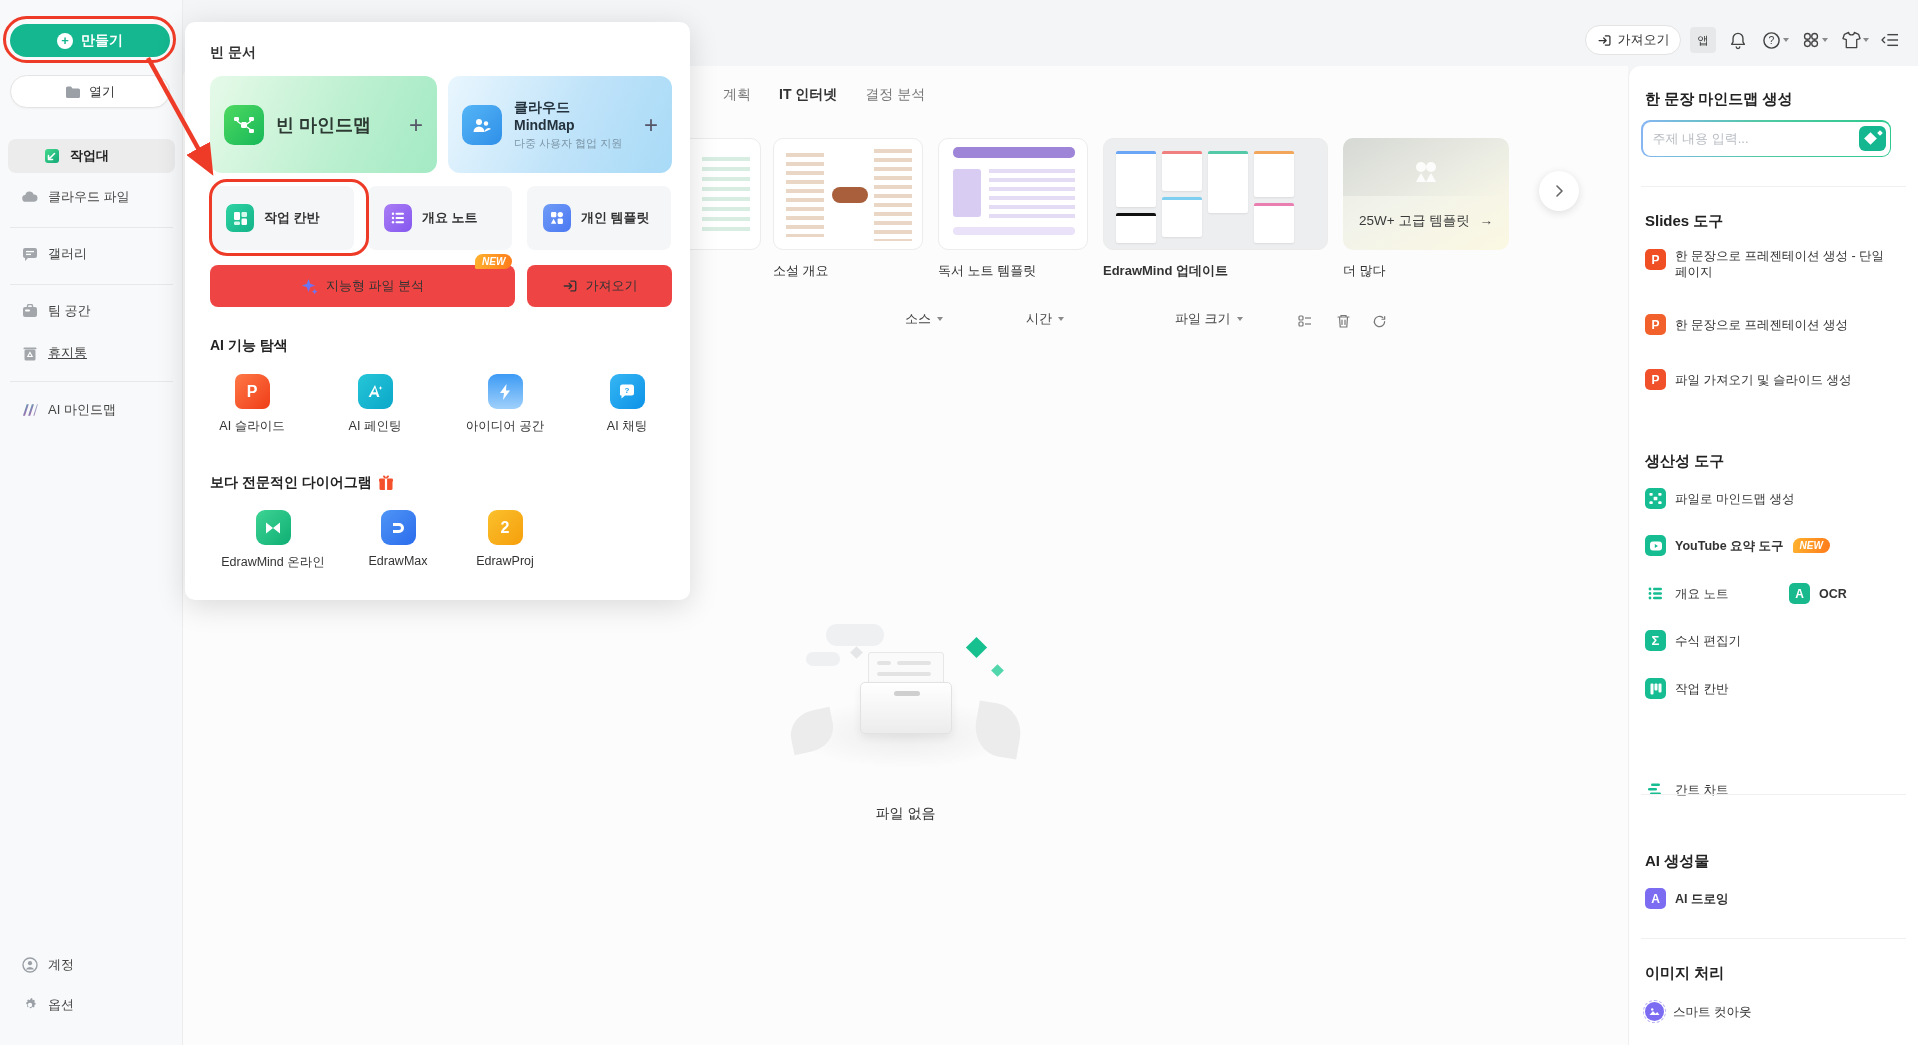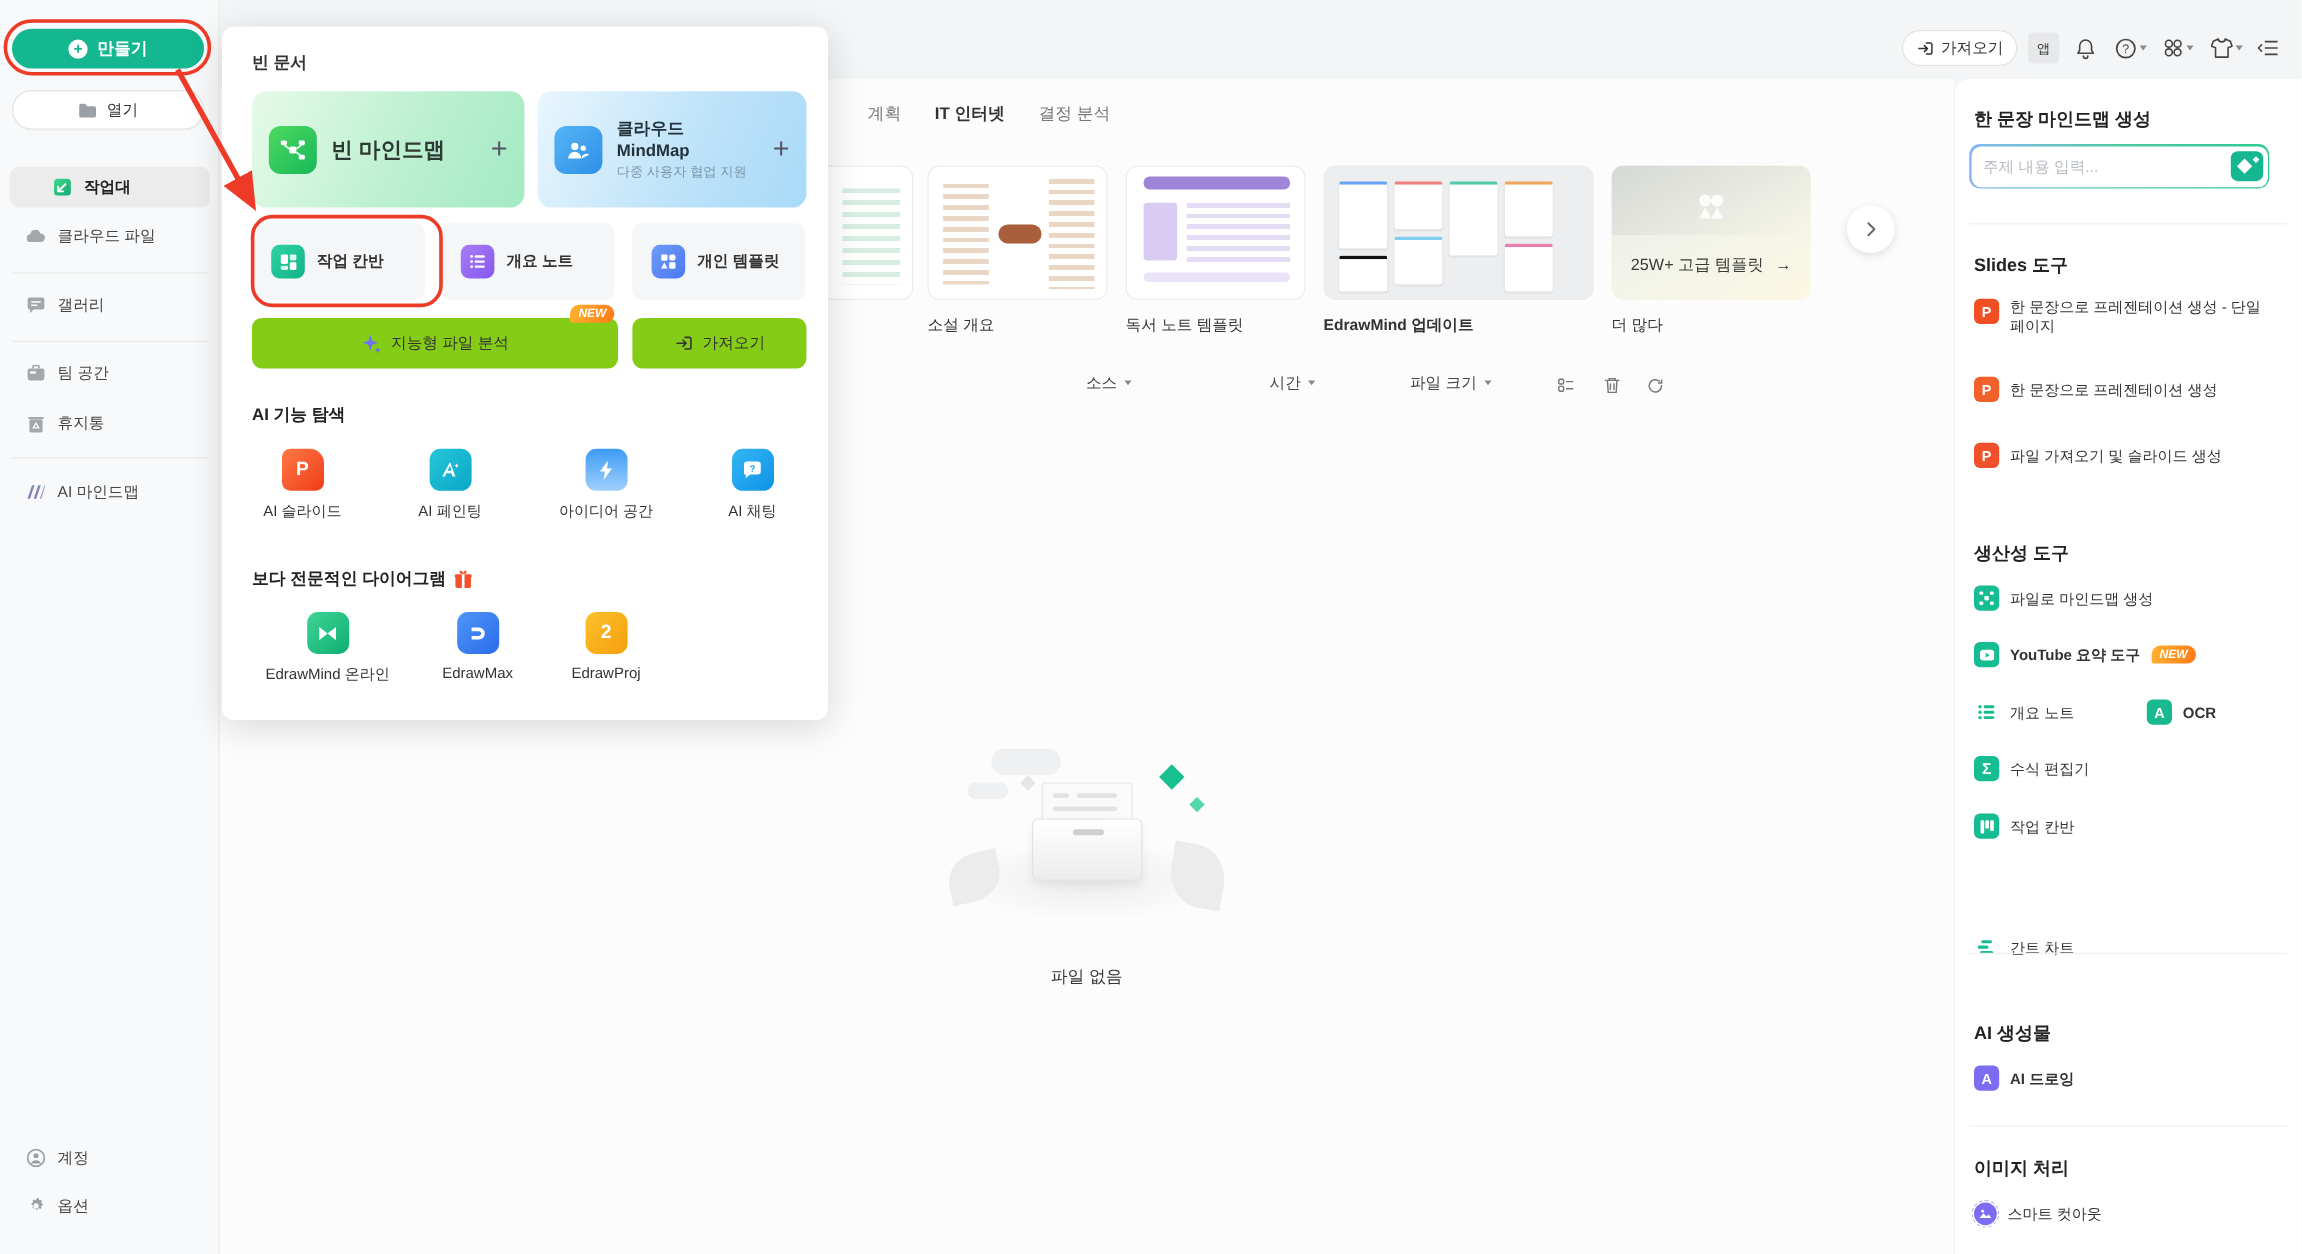--- a/index.html
+++ b/index.html
@@ -71,21 +71,21 @@
     padding:2px 7px; border-radius:8px 8px 8px 2px; display:inline-block; }
 
   
   .popup { position:absolute; left:185px; top:22px; width:505px; height:578px; background:#fff; border-radius:10px; box-shadow:0 6px 30px rgba(0,0,0,.14); z-index:5;padding-left:44px; }
   .pp-title { position:absolute; left:25px; font-size:14px; color:#333; font-weight:bold; }
   .pp-card { position:absolute; top:54px; height:97px; border-radius:12px; display:flex; align-items:center; padding:0 14px; gap:12px; cursor:pointer; }
   .pp-card .plus { margin-left:auto; font-size:24px; color:#556; font-weight:300; }
   .bigicon { width:40px; height:40px; border-radius:10px; flex:0 0 40px; display:flex; align-items:center; justify-content:center; }
   .pp-tile { position:absolute; top:164px; width:144px; height:64px; background:#f5f6f8; border-radius:8px; display:flex; align-items:center; gap:10px; padding-left:16px; font-size:13px; font-weight:bold; color:#333; cursor:pointer; }
   .smicon { width:28px; height:28px; border-radius:7px; flex:0 0 28px; display:flex; align-items:center; justify-content:center; }
-  .pp-btn { position:absolute; top:243px; height:42px; background:#84cc16; border-radius:8px; display:flex; align-items:center; justify-content:center; gap:8px; font-size:13px; color:#333; cursor:pointer; }
+  .pp-btn { position:absolute; top:243px; height:42px; background:#ef4444; border-radius:8px; display:flex; align-items:center; justify-content:center; gap:8px; font-size:13px; color:#333; cursor:pointer; }
   .pp-section { position:absolute; left:25px; font-size:14px; font-weight:bold; color:#222; display:flex; align-items:center; gap:6px; }
   .pp-appitem { position:absolute; width:120px; display:flex; flex-direction:column; align-items:center; gap:9px; font-size:12.5px; color:#333; cursor:pointer; }
   .appicon { width:35px; height:35px; border-radius:9px; display:flex; align-items:center; justify-content:center; color:#fff; font-weight:bold; font-size:16px; }
 
   
   .anno { z-index:7; pointer-events:none; }
   .anno-ellipse { position:absolute; left:3px; top:16px; width:173px; height:47px; border:3.5px solid #ee3b28; border-radius:25px; }
   .anno-rect { position:absolute; left:209px; top:179px; width:160px; height:77px; border:3.5px solid #ee3b28; border-radius:18px; }
   svg.anno-arrow { position:absolute; left:0; top:0; width:1918px; height:1045px; }
 
@@ -153,21 +153,21 @@
     <svg width="14" height="14" viewBox="0 0 14 14">
         <polyline points="5,2 10,7 5,12" fill="none" stroke="#666" stroke-width="1.6" stroke-linecap="round" stroke-linejoin="round"></polyline>
       </svg>
   </div>
 
   <div class="filters">
     <div class="filter-item" style="left:722px;">
         <span>소스</span>
         <span class="caret"></span>
       </div>
-    <div class="filter-item" style="left:875px;">
+    <div class="filter-item" style="left:843px;">
         <span>시간</span>
         <span class="caret"></span>
       </div>
     <div class="filter-item" style="left:992px;">
         <span>파일 크기</span>
         <span class="caret"></span>
       </div>
     <div class="f-icon" style="left:1112px;">
       <svg width="16" height="16" viewBox="0 0 16 16">
           <rect x="2" y="3" width="4" height="4" rx="1" fill="none" stroke="#777" stroke-width="1.2"></rect>
@@ -379,21 +379,21 @@
   <div class="nav-item" style="top:294px;">
     <span class="nicon">
       <svg width="16" height="14" viewBox="0 0 16 14">
           <rect x="1" y="3" width="14" height="10" rx="2" fill="#a3a7ab"></rect>
           <path d="M5.5 3 V2 a1.5 1.5 0 0 1 1.5 -1.5 h2 A1.5 1.5 0 0 1 10.5 2 v1" fill="none" stroke="#a3a7ab" stroke-width="1.4"></path>
           <rect x="3" y="5.4" width="5" height="2" rx="1" fill="#fff"></rect>
         </svg>
     </span>
     <span>팀 공간</span>
   </div>
-  <div class="nav-item" style="top:336px;">
+  <div class="nav-item" style="top:336px;text-decoration:underline;">
     <span class="nicon">
       <svg width="14" height="15" viewBox="0 0 14 15">
           <rect x="1.5" y="3.5" width="11" height="11" rx="1.5" fill="#a3a7ab"></rect>
           <rect x="0.5" y="1.5" width="13" height="1.8" rx="0.9" fill="#a3a7ab"></rect>
           <path d="M7 6.5 l2.2 4 h-4.4 Z" fill="none" stroke="#fff" stroke-width="1.1"></path>
         </svg>
     </span>
     <span>휴지통</span>
   </div>
   <div class="nav-divider" style="top:381px;"></div>

